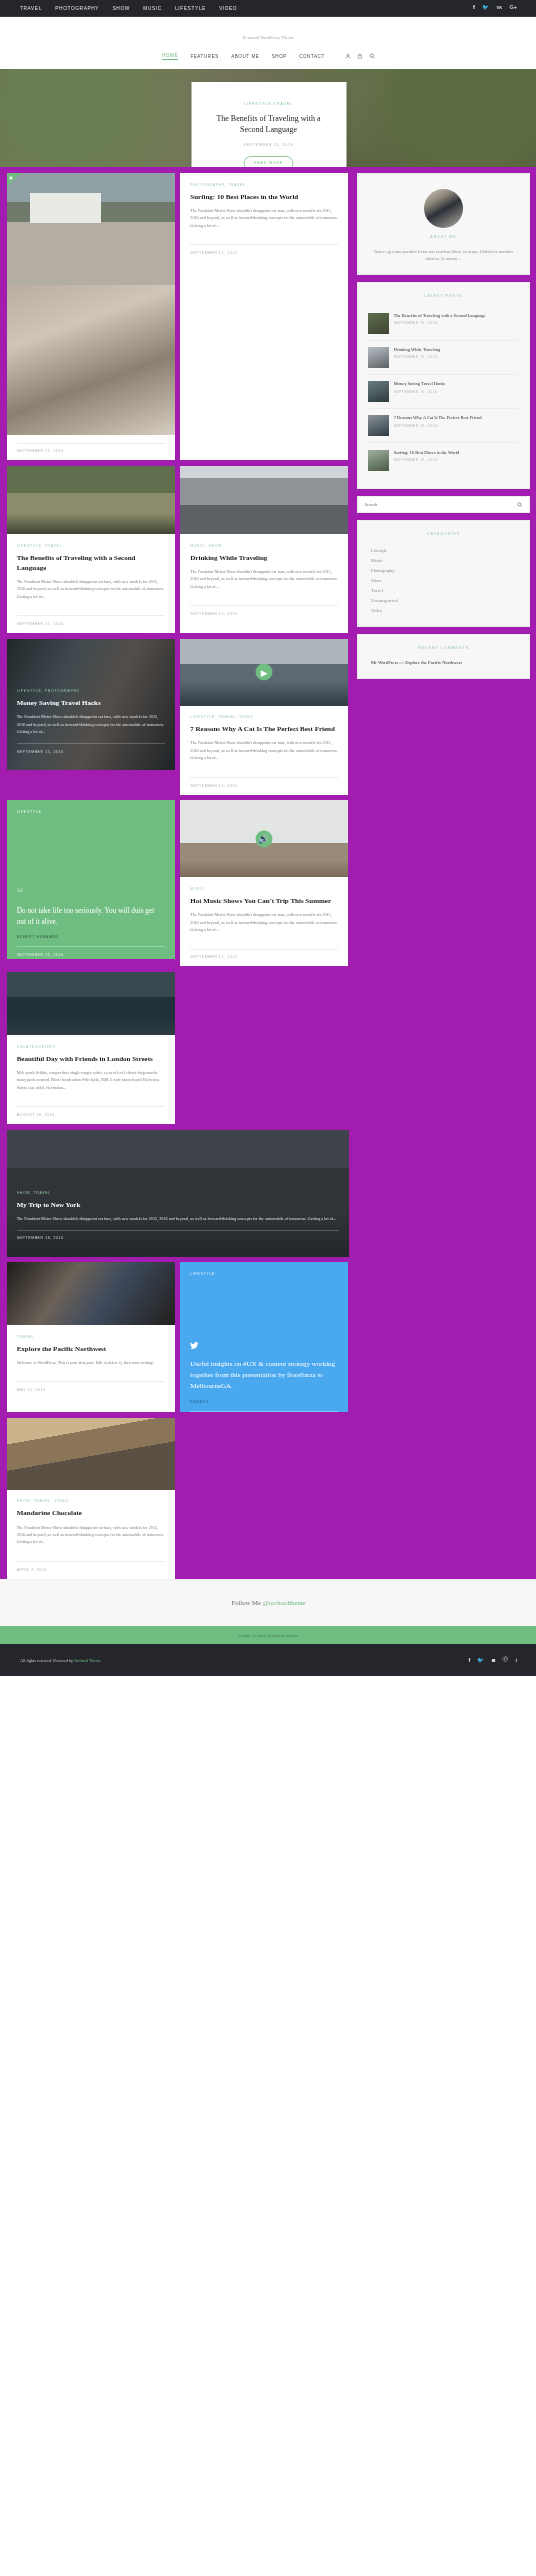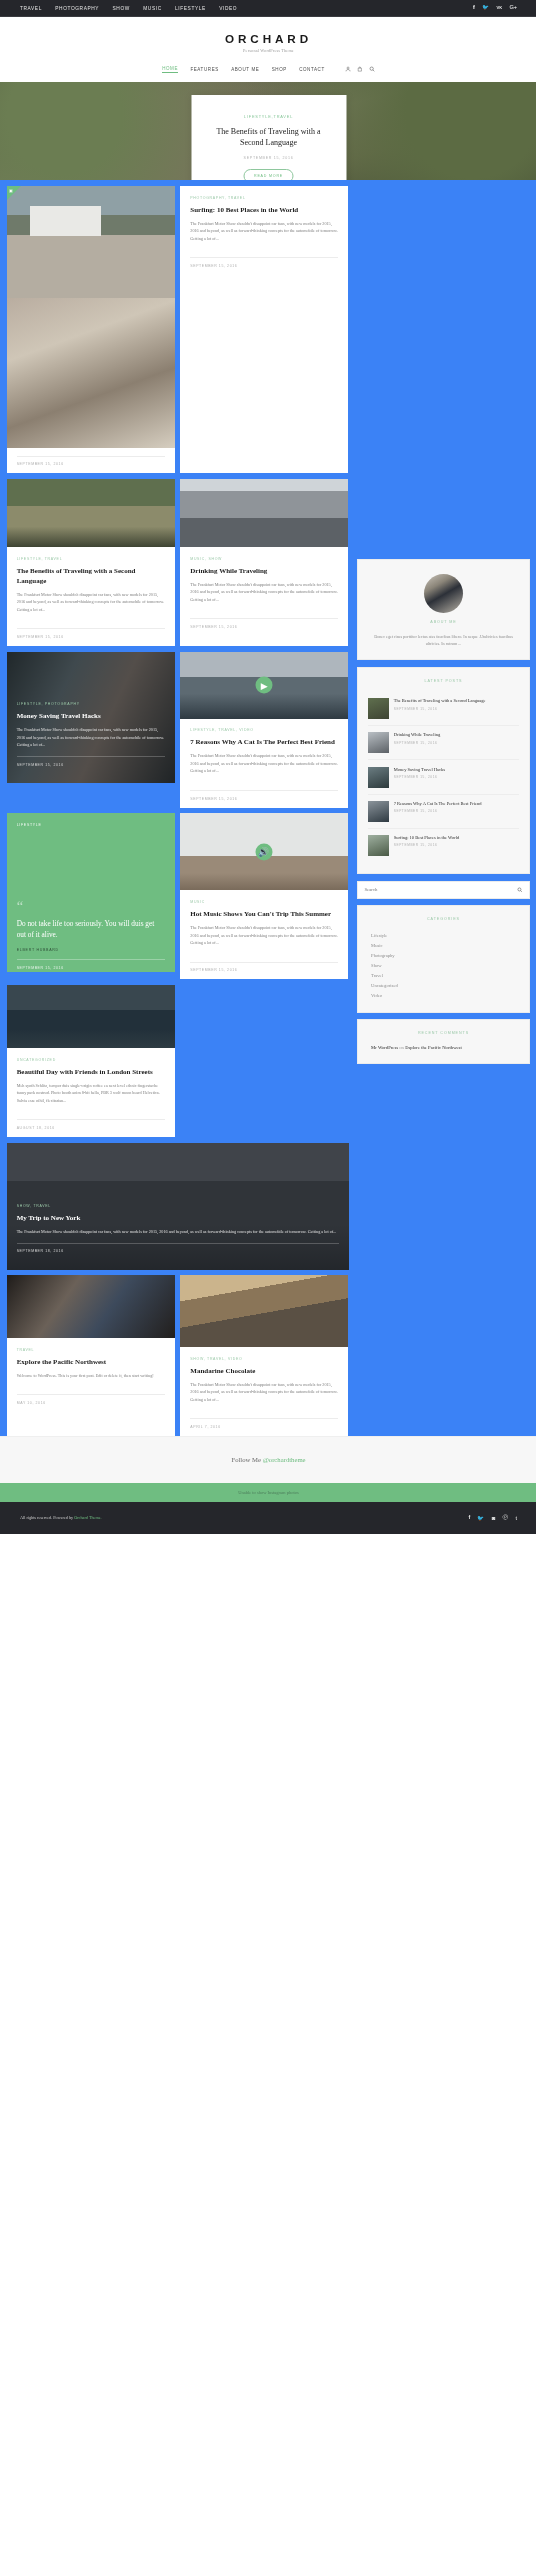--- a/index.html
+++ b/index.html
@@ -131,25 +131,25 @@
     border-radius: 11.2px;
     font-size: 3.6px;
     letter-spacing: 0.8px;
     padding: 3.9px 10px;
     background: transparent;
     cursor: pointer;
   }
 
   
   .page {
-    background: #3b82f6;
+    background: #a21caf;
     padding: 6.7px 6.7px 0;
     display: flex;
     gap: 8px;
-    align-items: center;
+    align-items: flex-start;
   }
   .content { width: 342px; display: flex; flex-wrap: wrap; gap: 5.6px; }
   .sidebar { width: 175px; display: flex; flex-direction: column; gap: 6.7px; }
 
   
   .card {
     background: #ffffff;
     overflow: hidden;
     position: relative;
   }
@@ -322,21 +322,20 @@
   </nav>
   <div class="topbar-social">
     <span>𝐟</span>
     <span>🐦</span>
     <span>ᴠᴋ</span>
     <span>G+</span>
   </div>
 </div>
 
 <header class="logo-header">
-  <div class="logo-title">ORCHARD</div>
   <div class="logo-sub">Personal WordPress Theme</div>
 </header>
 
 <nav class="mainnav">
   <a href="#" class="active">HOME</a>
   <a href="#">FEATURES</a>
   <a href="#">ABOUT ME</a>
   <a href="#">SHOP</a>
   <a href="#">CONTACT</a>
   <span class="nav-icons">
@@ -474,20 +473,31 @@
     <article class="card w-half">
       <div class="thumb img-cafe"></div>
       <div class="card-body">
         <div class="cat">TRAVEL</div>
         <h2 class="card-title">Explore the Pacific Northwest</h2>
         <p class="excerpt">Welcome to WordPress. This is your first post. Edit or delete it, then start writing!</p>
       </div>
       <div class="card-foot">MAY 10, 2016</div>
     </article>
 
+    <article class="card w-half tweet-card" style="height:150px">
+      <div class="cat">LIFESTYLE</div>
+      <div class="tweet-bird">
+        <svg width="8.4" height="7.3" viewBox="0 0 24 20" fill="#ffffff">
+            <path d="M24 2.4a9.6 9.6 0 0 1-2.8.8A4.9 4.9 0 0 0 23.3.4a9.7 9.7 0 0 1-3.1 1.2A4.9 4.9 0 0 0 11.8 6 13.9 13.9 0 0 1 1.7.9a4.9 4.9 0 0 0 1.5 6.5A4.8 4.8 0 0 1 1 6.8v.1a4.9 4.9 0 0 0 3.9 4.8 5 5 0 0 1-2.2.1 4.9 4.9 0 0 0 4.6 3.4A9.9 9.9 0 0 1 0 17.3a13.9 13.9 0 0 0 7.5 2.2c9.1 0 14-7.5 14-14v-.7A9.9 9.9 0 0 0 24 2.4z"></path>
+          </svg>
+      </div>
+      <div class="tweet-text">Useful insights on #UX &amp; content strategy working together from this presentation by fiorellarza to MelbourneGA.</div>
+      <div class="tweet-src">ENVATO</div>
+      <div class="tweet-foot">MAY 9, 2016</div>
+    </article>
 
     <article class="card w-half">
       <div class="thumb img-bike"></div>
       <div class="card-body">
         <div class="cat">SHOW, TRAVEL, VIDEO</div>
         <h2 class="card-title">Mandarine Chocolate</h2>
         <p class="excerpt">The Frankfurt Motor Show shouldn't disappoint car fans, with new models for 2015, 2016 and beyond, as well as forward-thinking concepts for the automobile of tomorrow. Getting a lot of...</p>
       </div>
       <div class="card-foot">APRIL 7, 2016</div>
     </article>

